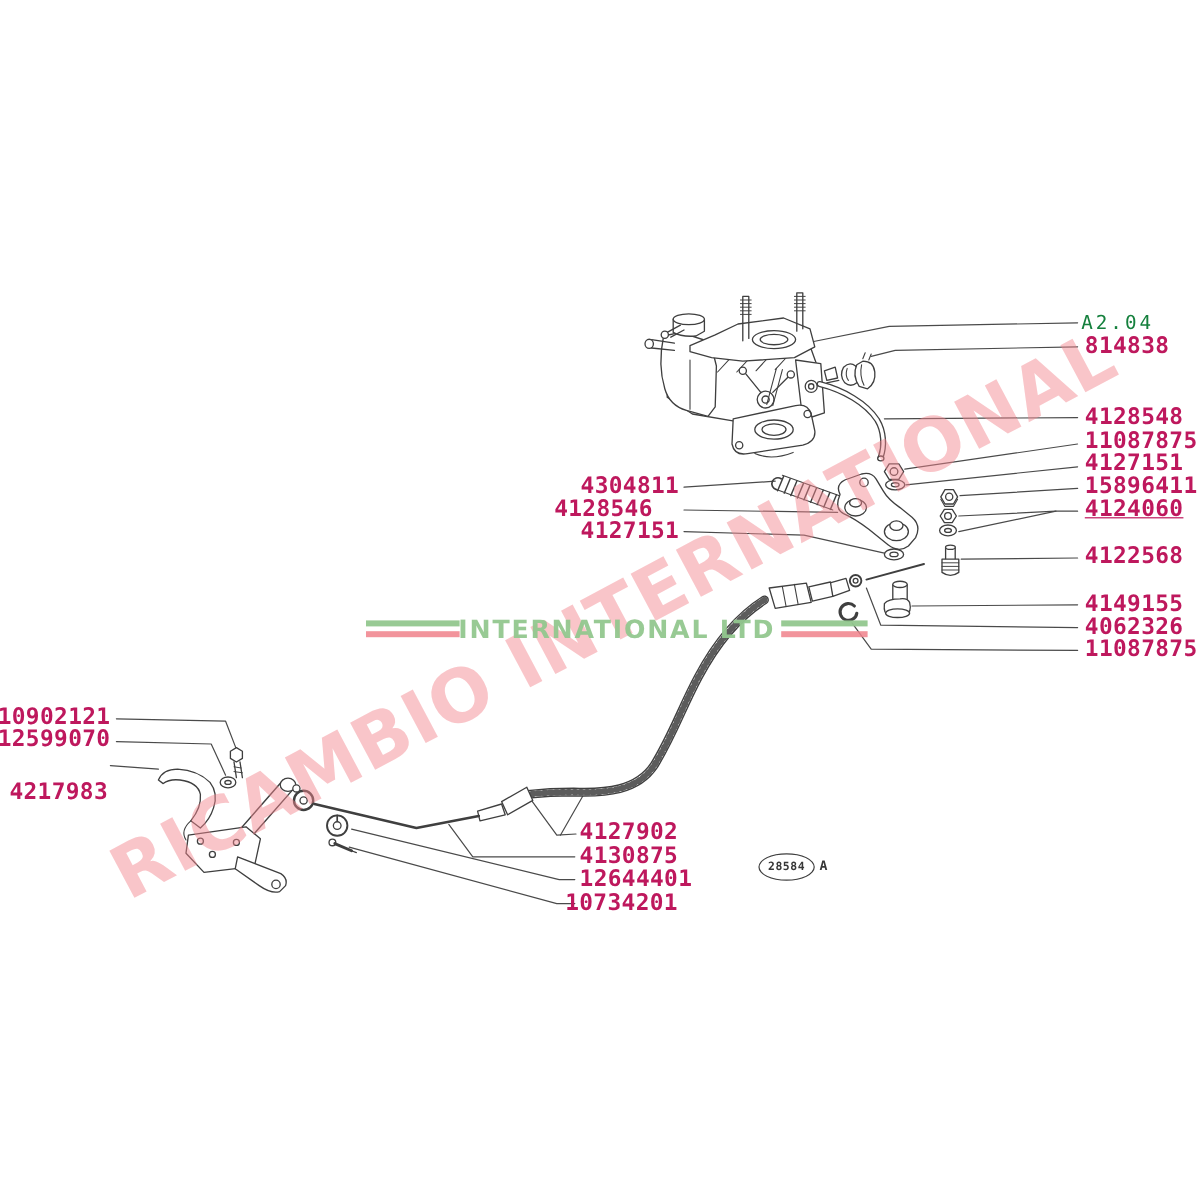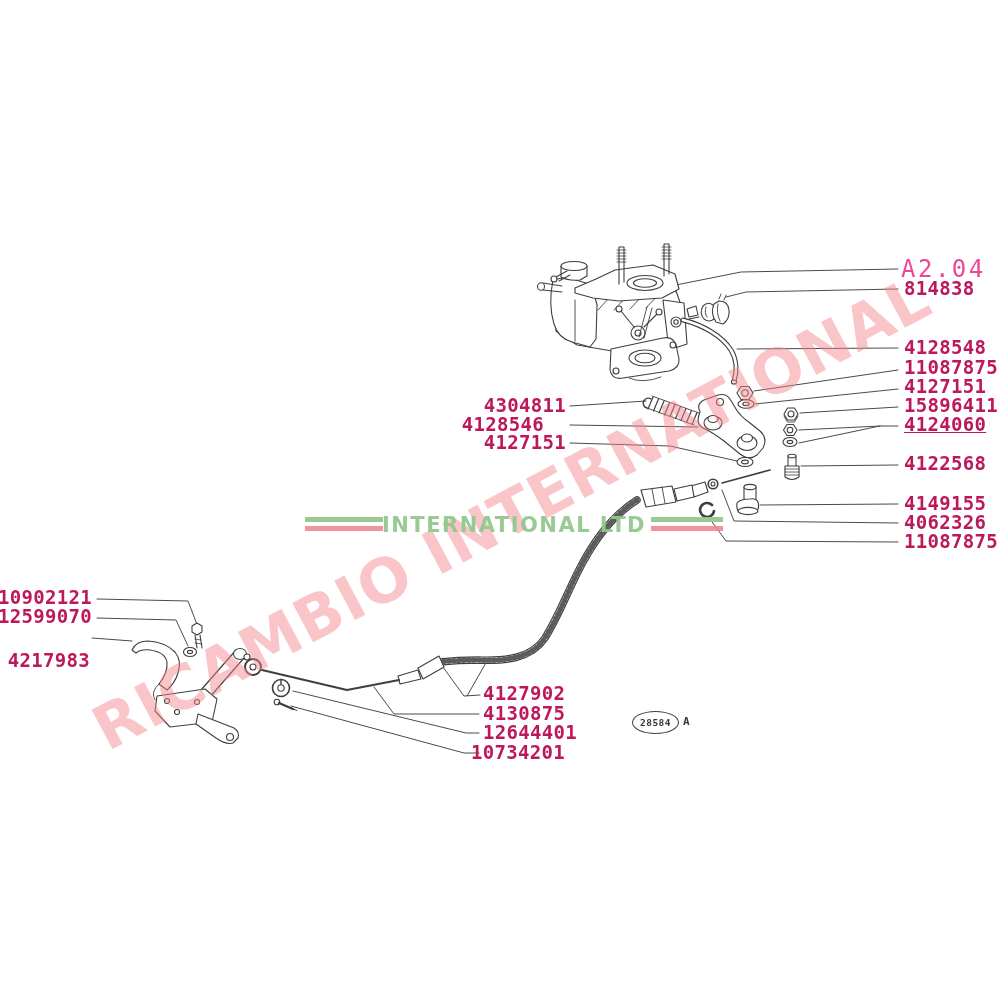--- a/index.html
+++ b/index.html
@@ -8,21 +8,21 @@
     font-family:"DejaVu Sans",sans-serif;
   }
   .diagram-svg{position:absolute;left:0;top:0;}
   
   .lbl{
     position:absolute;font-family:"DejaVu Sans Mono","Liberation Mono",monospace;
     font-size:19px;font-weight:700;color:#be185d;line-height:13px;
     letter-spacing:0.3px;white-space:nowrap;
   }
   .lbl.sheet{
-    font-size:24px;font-weight:400;color:#ec4899;letter-spacing:2.5px;line-height:18px;
+    font-size:16px;font-weight:400;color:#15803d;letter-spacing:2.5px;line-height:18px;
   }
   .ra{text-align:left;}
   
   .p-a204   {left:901px;top:260px;}
   .p-r0     {left:904px;top:282px;}
   .p-r1     {left:904px;top:341px;}
   .p-r2     {left:904px;top:361px;}
   .p-r3     {left:904px;top:380px;}
   .p-r4     {left:904px;top:399px;}
   .p-r5     {left:904px;top:418px;text-decoration:underline;}

